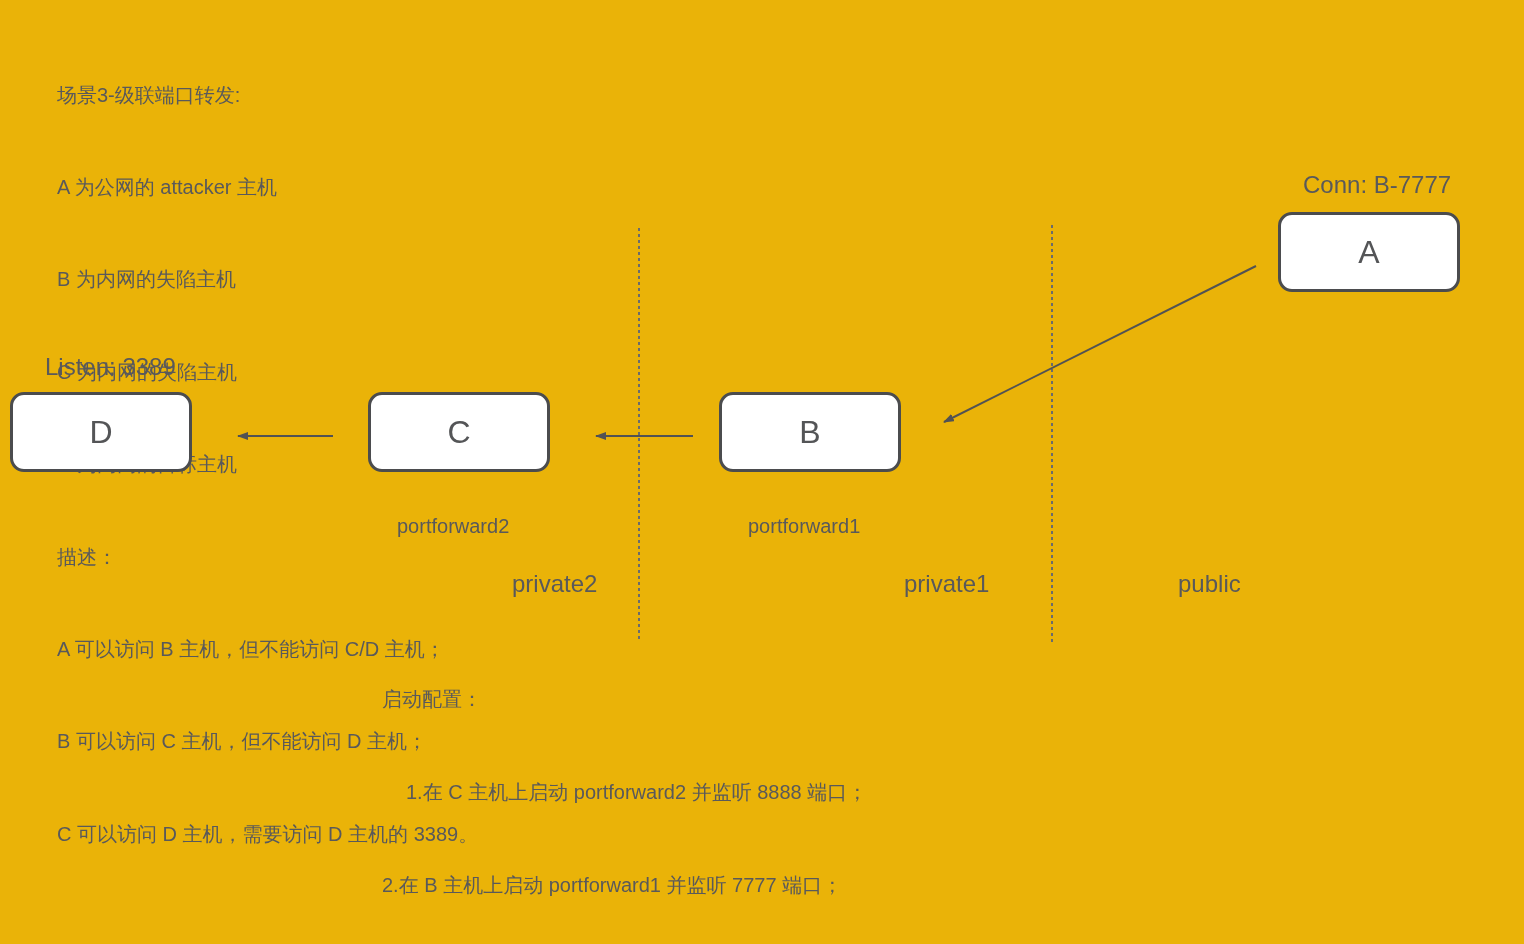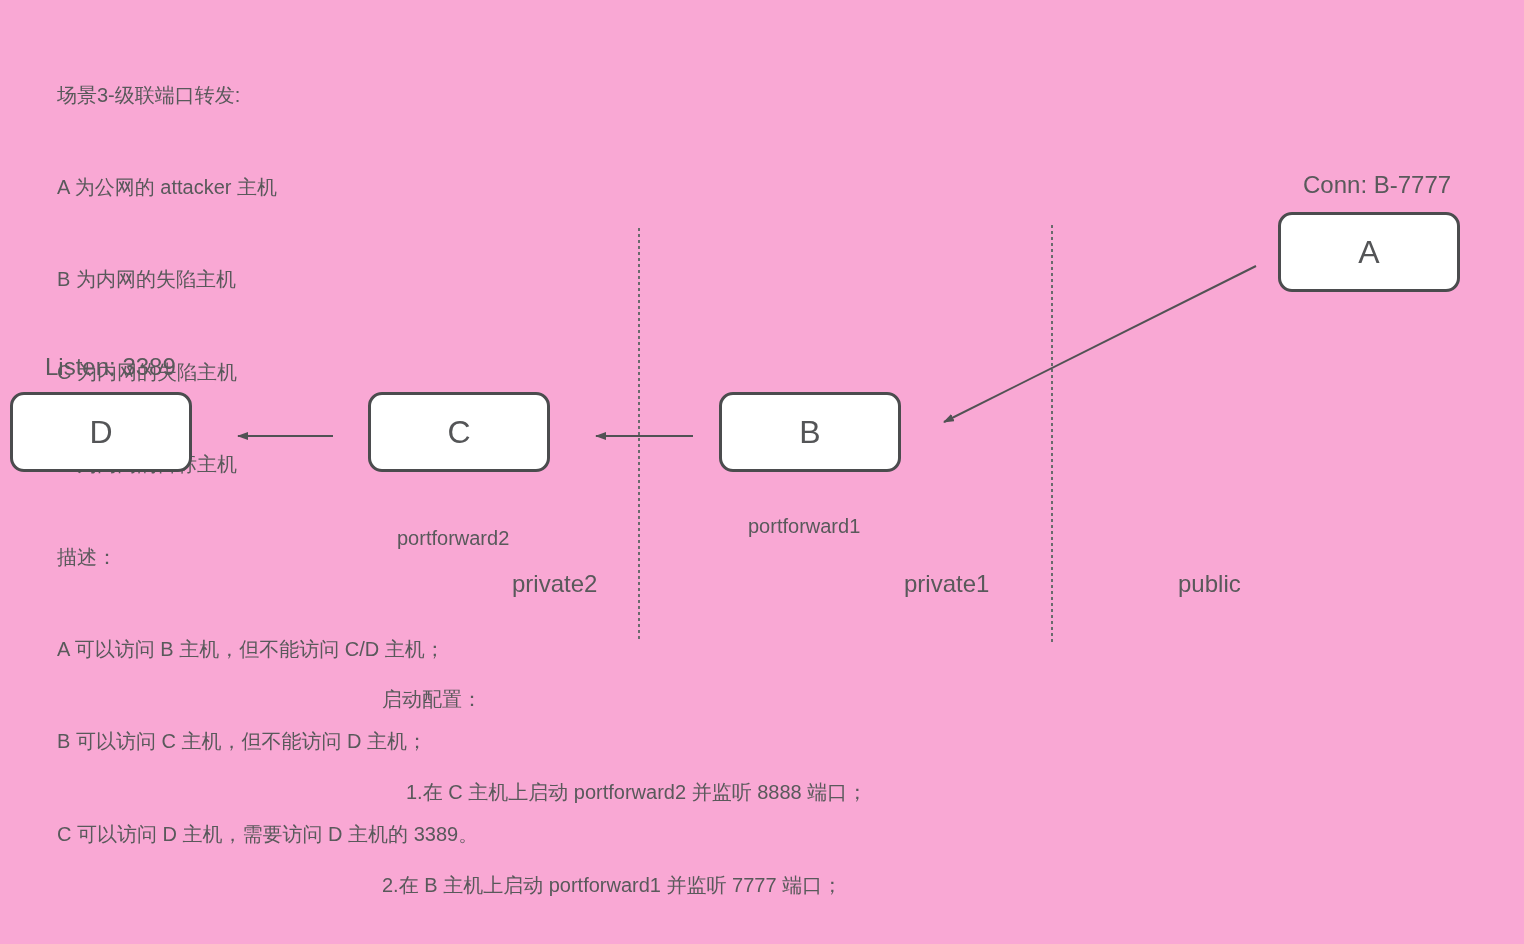--- a/index.html
+++ b/index.html
@@ -1,21 +1,21 @@
 <!DOCTYPE html>
 <html><head>
 <meta charset="utf-8">
 <style>
   * { margin: 0; padding: 0; box-sizing: border-box; }
   html, body { background: #ffffff; }
   #canvas {
     position: relative;
     width: 1524px;
     height: 944px;
-    background: #f9a8d4;
+    background: #eab308;
     font-family: "Liberation Sans", "DejaVu Sans", sans-serif;
     color: #59595b;
     overflow: hidden;
   }
   .notes { position: absolute; font-size: 20px; line-height: 30.8px; color: #59595b; white-space: pre; }
   .notes .note-line { height: 30.8px; }
   .host-box {
     position: absolute;
     width: 182px;
     height: 80px;
@@ -70,21 +70,21 @@
   </div>
 
   <div class="host-box" style="left:719px; top:392px;">
     <span class="host-letter">B</span>
   </div>
   <div class="tool-label" style="left:748px; top:515px;">portforward1</div>
 
   <div class="host-box" style="left:368px; top:392px;">
     <span class="host-letter">C</span>
   </div>
-  <div class="tool-label" style="left:397px; top:515px;margin-top:12px;">portforward2</div>
+  <div class="tool-label" style="left:397px; top:515px;">portforward2</div>
 
   <div class="port-label" style="left:45px; top:353px;">Listen: 3389</div>
   <div class="host-box" style="left:10px; top:392px;">
     <span class="host-letter">D</span>
   </div>
 
   <div class="zone-label" style="left:512px; top:570px;">private2</div>
   <div class="zone-label" style="left:904px; top:570px;">private1</div>
   <div class="zone-label" style="left:1132px; top:570px;margin-left:46px;">public</div>
 

